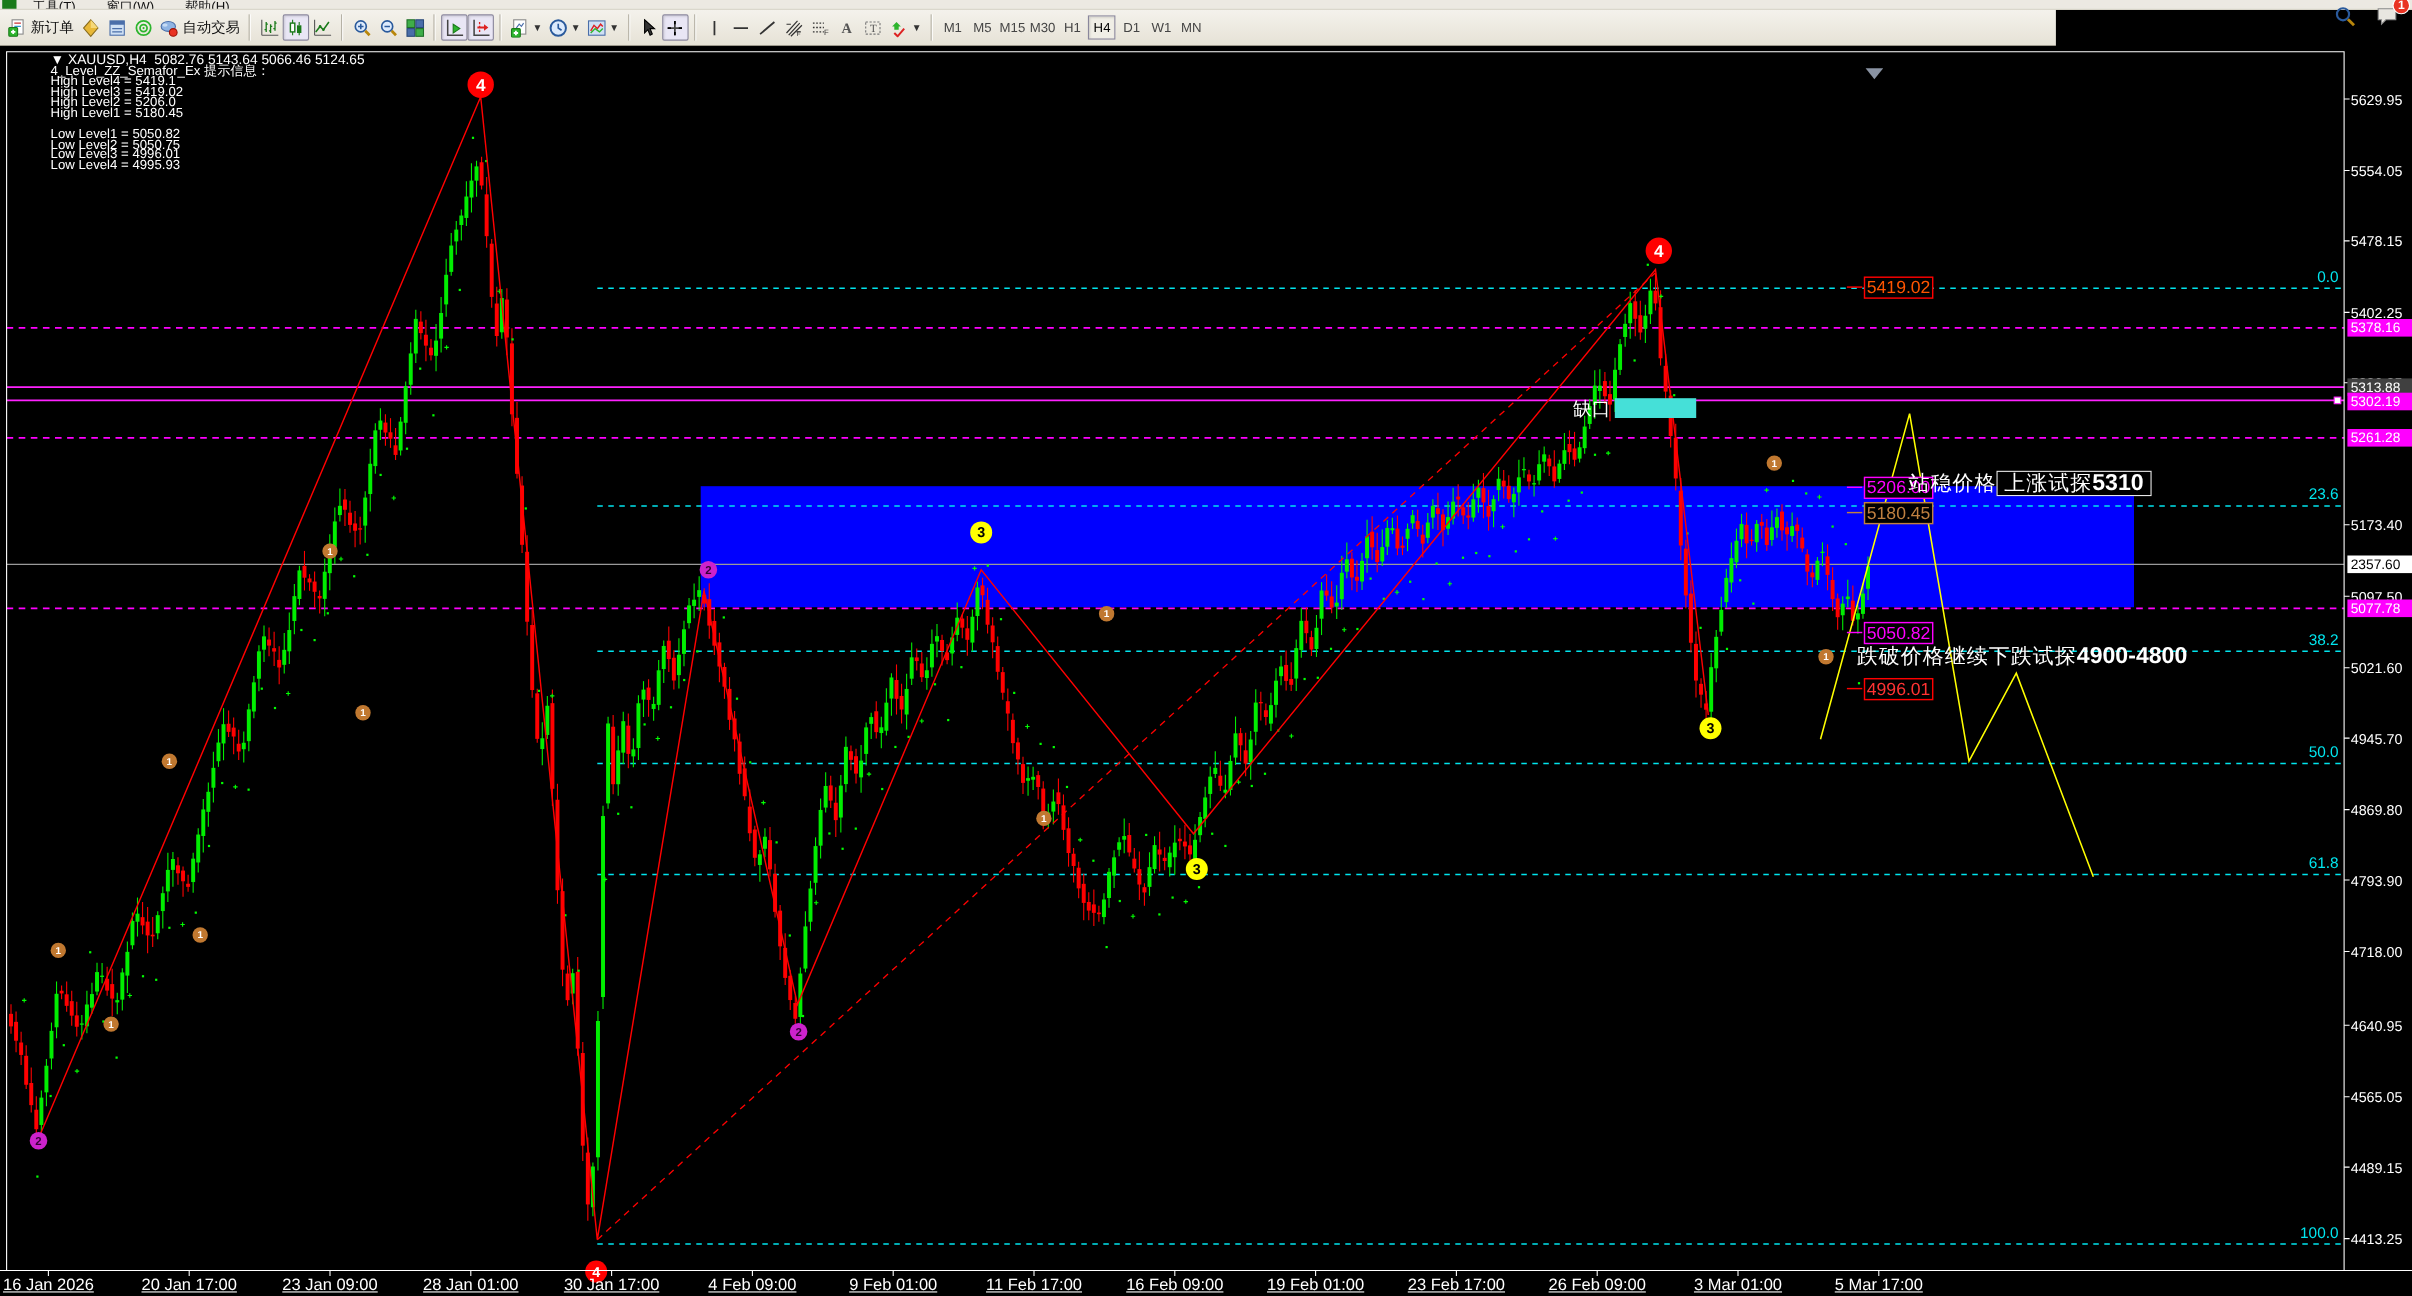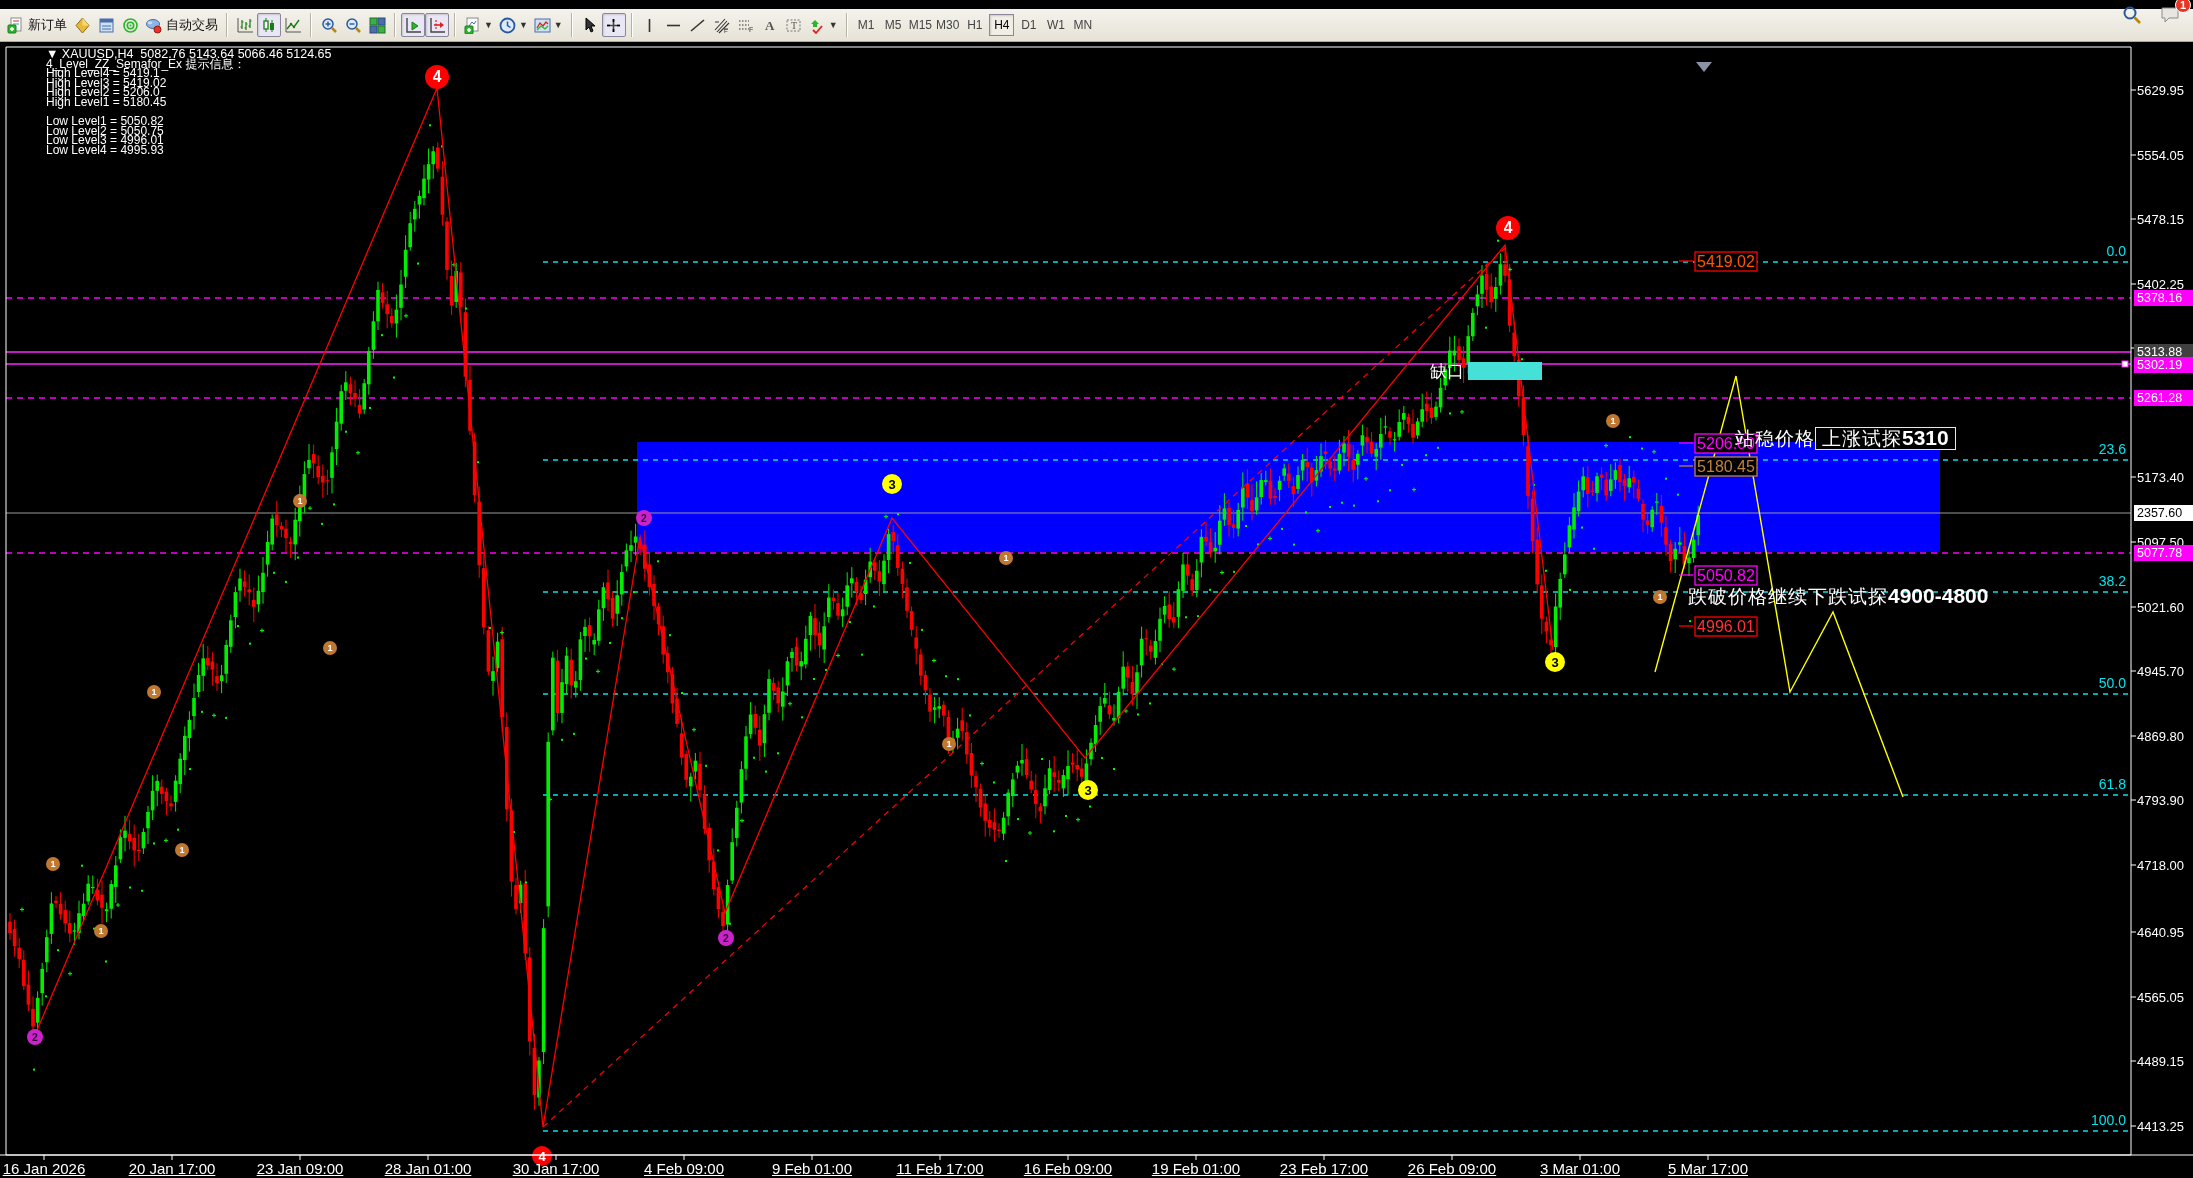--- a/index.html
+++ b/index.html
@@ -11,21 +11,21 @@
   #menubar {
     position:absolute; left:0; top:0; width:2193px; height:9px;
     background:#ECE9E2; overflow:hidden; border-bottom:1px solid #d8d4c8;
   }
   #menubar .mi {
     display:inline-block; position:relative; top:-3px;
     font-size:12px; color:#111; margin-right:28px;
   }
   #menubar .appfrag { display:inline-block; width:13px; height:9px; background:#1a7a1a; margin:0 10px 0 2px; vertical-align:top; }
   #toolbar {
-    position:absolute; left:0; top:9px; width:2193px; height:33px;
+    position:absolute; left:0; top:9px; width:1869px; height:33px;
     background:linear-gradient(#f4f2ec,#e6e2d6);
     border-bottom:1px solid #aca899;
     display:flex; align-items:center; padding:0 4px;
   }
   .tgroup { display:flex; align-items:center; height:28px; }
   .tsep { width:2px; height:24px; margin:0 5px; border-left:1px solid #b6b2a6; border-right:1px solid #ffffff; }
   .tbtn {
     min-width:24px; height:24px; display:flex; align-items:center; justify-content:center;
     border:1px solid transparent; border-radius:2px; padding:0 2px; position:relative;
     color:#222; font-size:13px;
@@ -52,20 +52,23 @@
   .fib-label { position:absolute; color:#00e5ee; font-size:14px; z-index:4; text-align:right; right:67px; }
   .time-label { position:absolute; color:#fff; font-size:15px; z-index:4; transform:translateX(-50%); white-space:nowrap; top:1118px;text-decoration:underline; }
   .anno { position:absolute; color:#fff; z-index:7; white-space:nowrap; font-size:19px; letter-spacing:1px; }
   .anno .boxed { border:1px solid #e8e8e8; padding:0 6px; background:#000; }
   .anno .num { font-weight:bold; font-size:21px; letter-spacing:0; }
 </style>
 </head>
 <body>
 
 <div id="app">
+  <div id="menubar">
+    <span class="appfrag"></span>
+  <span class="mi">工具(T)</span><span class="mi">窗口(W)</span><span class="mi">帮助(H)</span></div>
   <div id="toolbar">
       <div class="tgroup">
         <div class="tbtn">
           <span style="display: flex;">
             <svg width="17" height="17" viewBox="0 0 17 17">
               <rect x="4" y="1" width="10" height="13" fill="#fff" stroke="#8a8a8a"></rect>
               <line x1="6" y1="4" x2="12" y2="4" stroke="#c33"></line>
               <line x1="6" y1="7" x2="12" y2="7" stroke="#39c"></line>
               <rect x="1" y="8" width="8" height="8" rx="1" fill="#2db52d" stroke="#1a7a1a"></rect>
               <path d="M5 10v4M3 12h4" stroke="#fff" stroke-width="1.6"></path>

